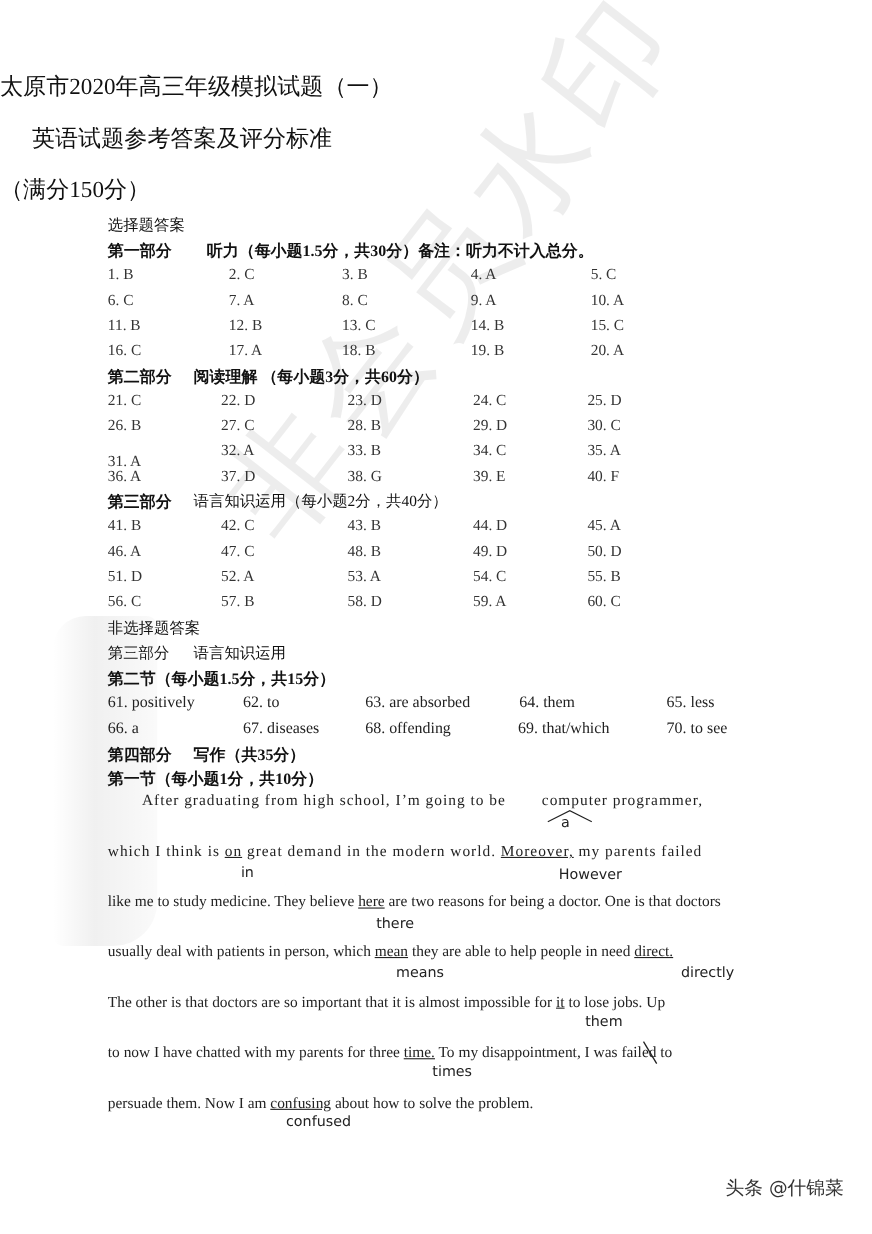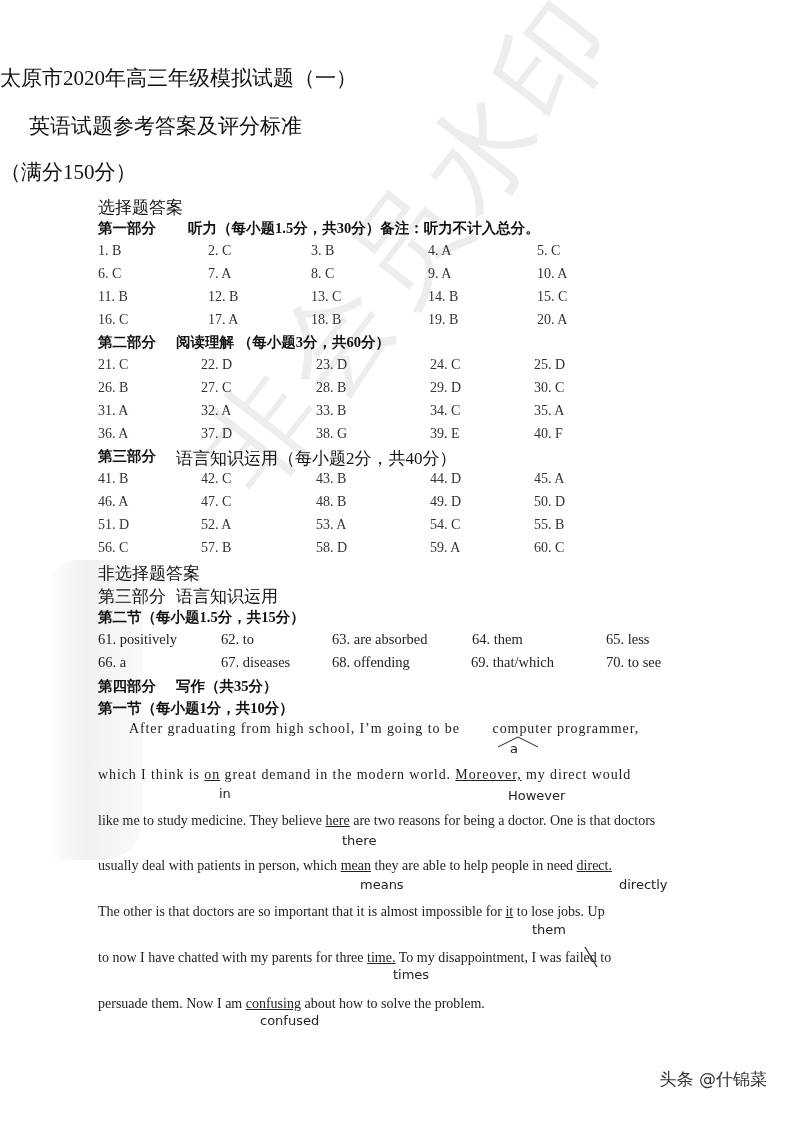--- a/index.html
+++ b/index.html
@@ -4,21 +4,21 @@
 <style>
   html, body { margin: 0; padding: 0; }
   body {
     width: 793px; height: 1122px; position: relative; overflow: hidden;
     background: #ffffff; color: #1a1a1a;
     font-family: "Liberation Serif", "DejaVu Serif", serif;
   }
   .abs { position: absolute; white-space: nowrap; }
   .title { left: 0; width: 793px; text-align: left; font-size: 21px; color: #111; }
   .h-bold { font-weight: bold; font-size: 14.5px; color: #111; }
-  .h-normal { font-size: 17px; color: #111; }
+  .h-normal { font-size: 14px; color: #111; }
   .ans { font-size: 14px; color: #333; }
   .ans2 { font-size: 14.5px; color: #222; }
   .para { font-size: 14px; color: #222; }
   .para.wide { letter-spacing: 0.9px; }
   .u { text-decoration: underline; }
   .corr { font-family: "DejaVu Sans", "Liberation Sans", sans-serif; font-size: 13px; color: #222; }
   .watermark {
     position: absolute; left: 170px; top: 430px;
     font-family: "DejaVu Sans", sans-serif; font-size: 110px; color: rgba(0,0,0,0.07);
     transform: rotate(-52deg); transform-origin: left top;
@@ -82,21 +82,21 @@
 <div class="abs ans" style="left:316px; top:357px;">23. D</div>
 <div class="abs ans" style="left:430px; top:357px;">24. C</div>
 <div class="abs ans" style="left:534px; top:357px;">25. D</div>
 
 <div class="abs ans" style="left:98px;  top:380px;">26. B</div>
 <div class="abs ans" style="left:201px; top:380px;">27. C</div>
 <div class="abs ans" style="left:316px; top:380px;">28. B</div>
 <div class="abs ans" style="left:430px; top:380px;">29. D</div>
 <div class="abs ans" style="left:534px; top:380px;">30. C</div>
 
-<div class="abs ans" style="left:98px;  top:403px;">31. A</div>
+<div class="abs ans" style="left:98px;  top:413px;">31. A</div>
 <div class="abs ans" style="left:201px; top:403px;">32. A</div>
 <div class="abs ans" style="left:316px; top:403px;">33. B</div>
 <div class="abs ans" style="left:430px; top:403px;">34. C</div>
 <div class="abs ans" style="left:534px; top:403px;">35. A</div>
 
 <div class="abs ans" style="left:98px;  top:426px;">36. A</div>
 <div class="abs ans" style="left:201px; top:426px;">37. D</div>
 <div class="abs ans" style="left:316px; top:426px;">38. G</div>
 <div class="abs ans" style="left:430px; top:426px;">39. E</div>
 <div class="abs ans" style="left:534px; top:426px;">40. F</div>
@@ -151,21 +151,21 @@
 
 <div class="abs para wide" style="left:129px; top:721px;">
   <span>After graduating from high school, I’m going to be </span><span style="display:inline-block;width:24px;"></span><span> computer programmer,</span>
 </div>
 <svg class="caret" viewBox="0 0 44 12">
   <polyline points="2,11 22,1 42,11" fill="none" stroke="#222" stroke-width="1"></polyline>
 </svg>
 <div class="abs corr" style="left:510px; top:741px;">a</div>
 
 <div class="abs para wide" style="left:98px; top:767px;">
-  <span>which I think is </span><span class="u">on</span><span> great demand in the modern world. </span><span class="u">Moreover,</span><span> my direct would</span>
+  <span>which I think is </span><span class="u">on</span><span> great demand in the modern world. </span><span class="u">Moreover,</span><span> my parents failed</span>
 </div>
 <div class="abs corr" style="left:219px; top:786px;">in</div>
 <div class="abs corr" style="left:508px; top:788px;">However</div>
 
 <div class="abs para" style="left:98px; top:813px;">
   <span>like me to study medicine. They believe </span><span class="u">here</span><span> are two reasons for being a doctor. One is that doctors</span>
 </div>
 <div class="abs corr" style="left:342px; top:833px;">there</div>
 
 <div class="abs para" style="left:98px; top:858px;">

